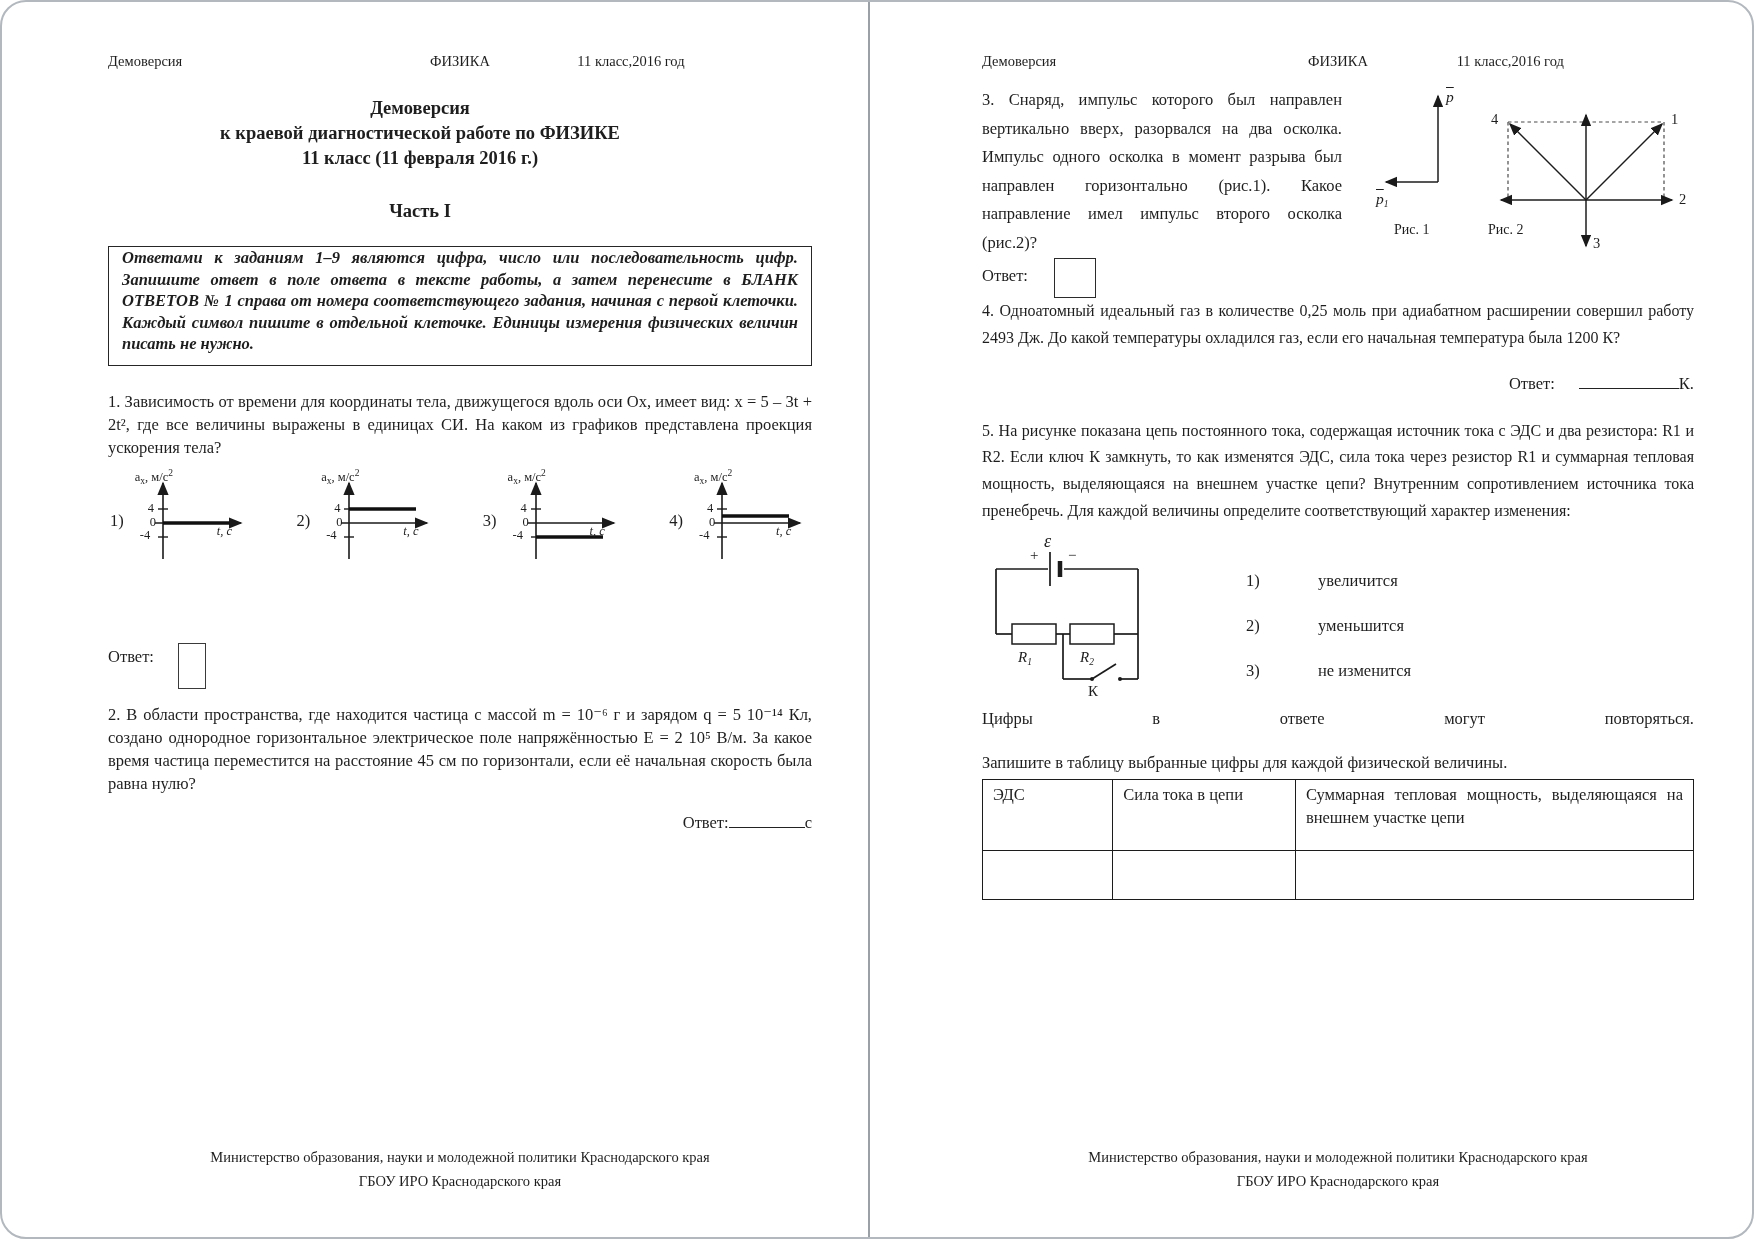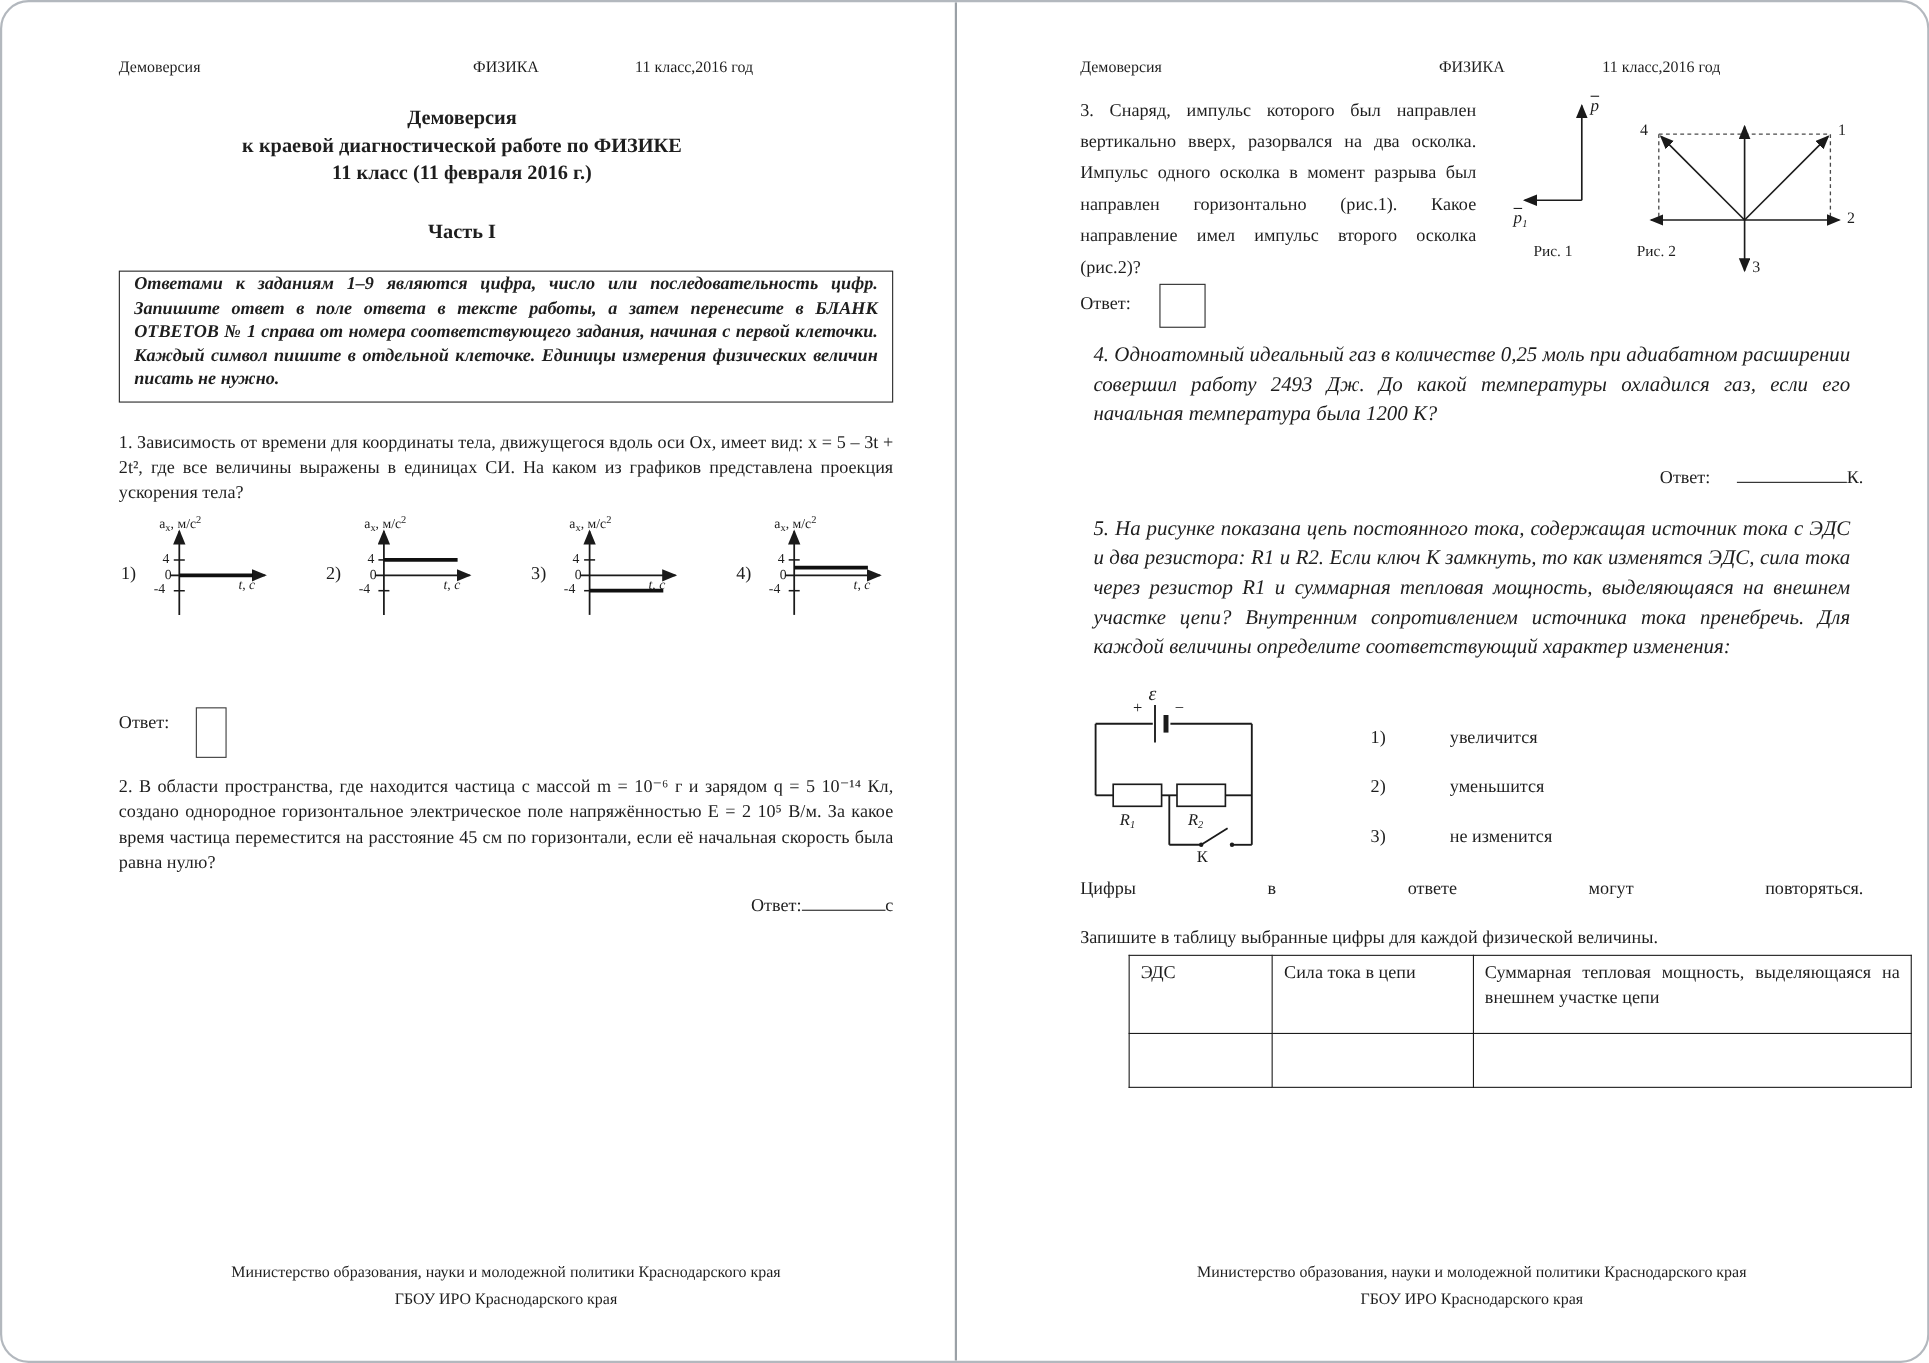--- a/index.html
+++ b/index.html
@@ -27,21 +27,21 @@
   
   .graphsrow{display:flex;justify-content:space-between;margin-top:16px;padding:0 4px 0 2px;}
   .graphopt{display:flex;}
   .goptlabel{font-size:16.5px;padding-top:36px;margin-right:5px;}
   .minigraph{position:relative;width:120px;height:88px;}
   .gsvg{position:absolute;left:0;top:0;width:120px;height:88px;overflow:visible;}
   .axis{stroke:#1a1a1a;stroke-width:1.6;}
   .tick{stroke:#1a1a1a;stroke-width:1.4;}
   .dataline{stroke:#101010;stroke-width:3.4;}
   .glab{position:absolute;font-size:12.5px;line-height:13px;white-space:nowrap;}
-  .ylab{left:16px;top:-8px;}
+  .ylab{left:6px;top:-8px;}
   .t4{left:19px;top:27px;} .t0{left:21px;top:41px;} .tm4{left:11px;top:54px;}
   .xlab{left:88px;top:50px;font-style:italic;}
   .subx{font-size:9.5px;vertical-align:-3px;} .supx{font-size:9.5px;vertical-align:5px;}
 
   .answerrow{margin-top:84px;display:flex;align-items:flex-start;font-size:16.5px;}
   .ansbox-tall{display:inline-block;width:26px;height:44px;border:1.5px solid #3a3a3a;margin-left:24px;margin-top:-4px;}
   .answerline-row{margin-top:18px;font-size:16.5px;text-align:right;}
   .ansline{display:inline-block;width:76px;height:13px;border-bottom:1.4px solid #222;}
   .ansline-w{display:inline-block;width:100px;height:13px;border-bottom:1.4px solid #222;margin-left:24px;}
 
@@ -56,36 +56,36 @@
   .figsvg{position:absolute;overflow:visible;}
   .figline{stroke:#1c1c1c;stroke-width:1.5;fill:none;}
   .dash{stroke:#4a4a4a;stroke-width:1.2;stroke-dasharray:3.5 3;fill:none;}
   .figlab{position:absolute;font-size:14.5px;line-height:15px;}
   .veclab{position:absolute;font-size:15.5px;font-style:italic;}
   .vec{text-decoration:overline;}
   .figcap{position:absolute;font-size:14px;bottom:20px;}
   .ansbox-sq{display:inline-block;width:40px;height:38px;border:1.6px solid #2b2b2b;margin-left:26px;margin-top:-8px;}
   .q3ansrow{margin-top:8px;display:flex;align-items:flex-start;font-size:16.5px;}
 
-  .p2text{margin:12px;font-size:19px;line-height:26.8px;text-align:justify;font-style:italic;}
+  .p2text{margin:0;font-size:16px;line-height:26.8px;text-align:justify;}
 
   
   .circuitrow{display:flex;margin-top:14px;}
   .circuitwrap{position:relative;width:170px;height:168px;margin-left:6px;}
   .cline{stroke:#1b1b1b;stroke-width:1.7;fill:none;}
   .cthick{stroke:#1b1b1b;stroke-width:4.5;}
   .cbox{fill:none;stroke:#1b1b1b;stroke-width:1.5;}
   .clab{position:absolute;font-style:italic;font-size:15px;}
   .optionslist{margin-left:88px;padding-top:32px;font-size:16.5px;}
   .optrow{display:flex;height:45px;}
   .optnum{width:72px;}
 
   .tintro{margin:20px 0 0 0;font-size:16.5px;line-height:24px;}
   .stretch{text-align:justify;text-align-last:justify;}
-  .anstable{width:100%;border-collapse:collapse;margin-top:4px;table-layout:fixed;margin-left:44px;}
+  .anstable{width:100%;border-collapse:collapse;margin-top:4px;table-layout:fixed;}
   .anstable td{border:1.7px solid #1c1c1c;font-size:16.5px;line-height:23px;padding:3px 10px;vertical-align:top;}
   .hdrow td{height:64px;}
   .emptyrow td{height:42px;}
   .jcell{text-align:justify;}
 </style>
 </head>
 <body>
 
 <svg width="0" height="0" style="position:absolute">
   <defs>

